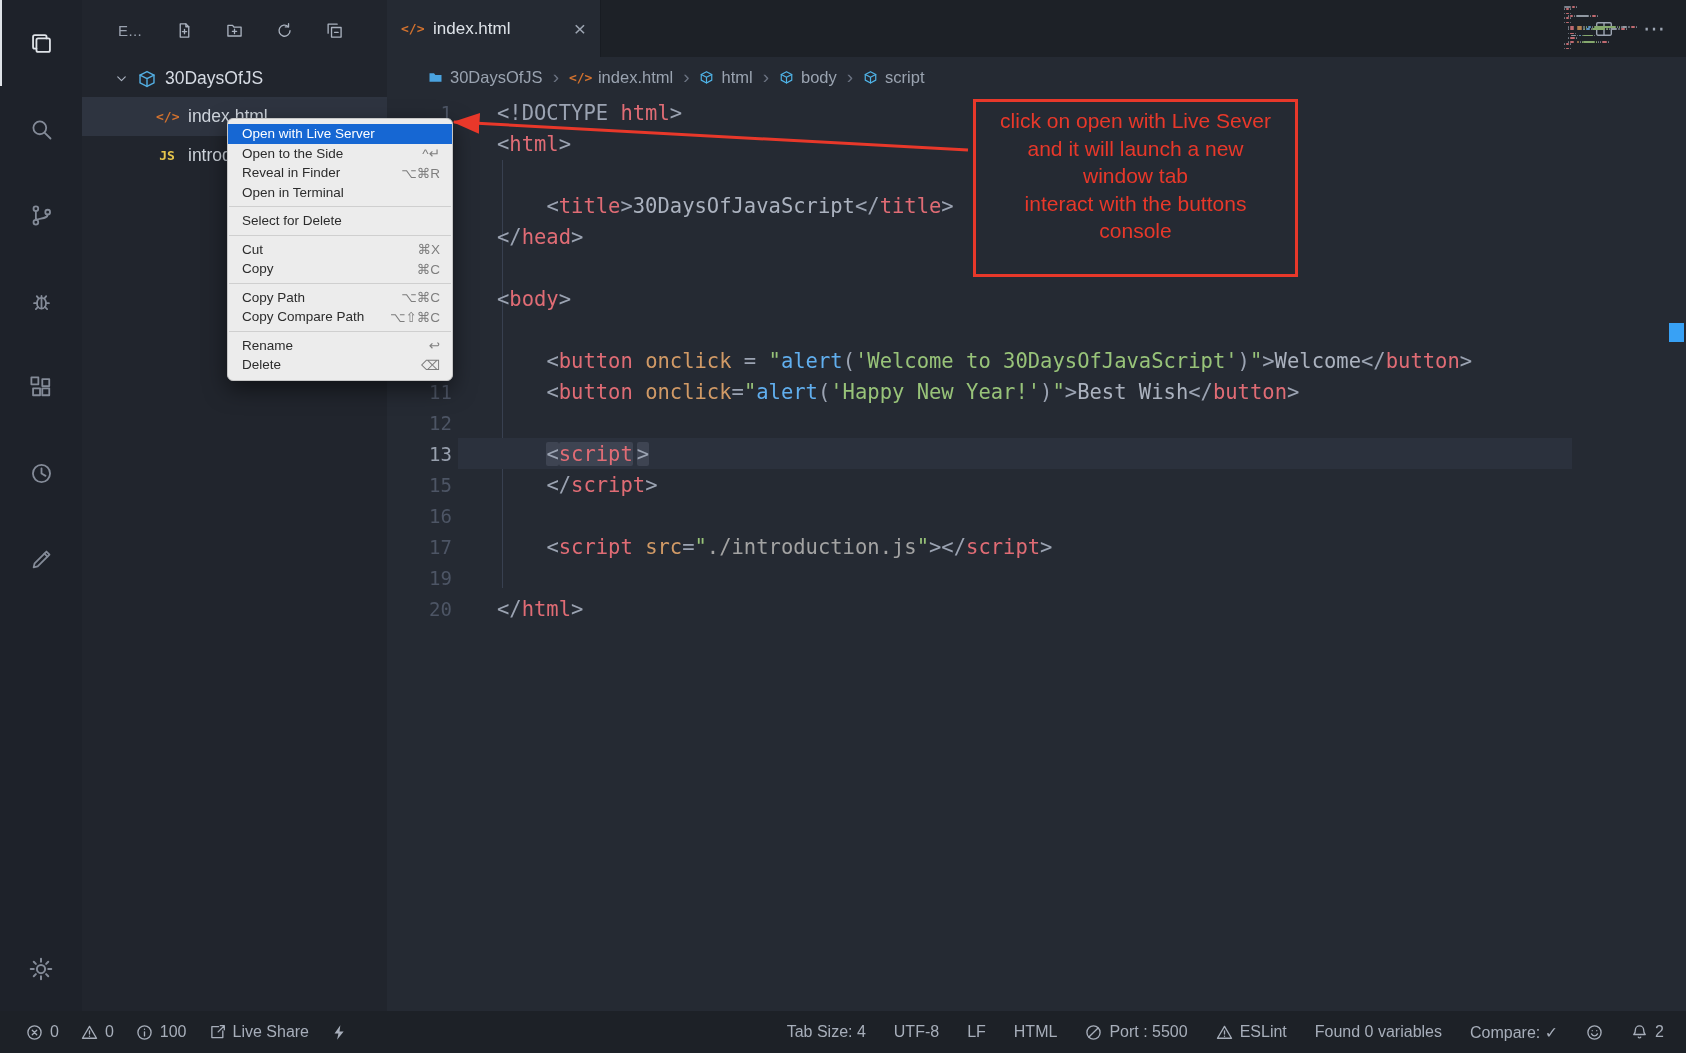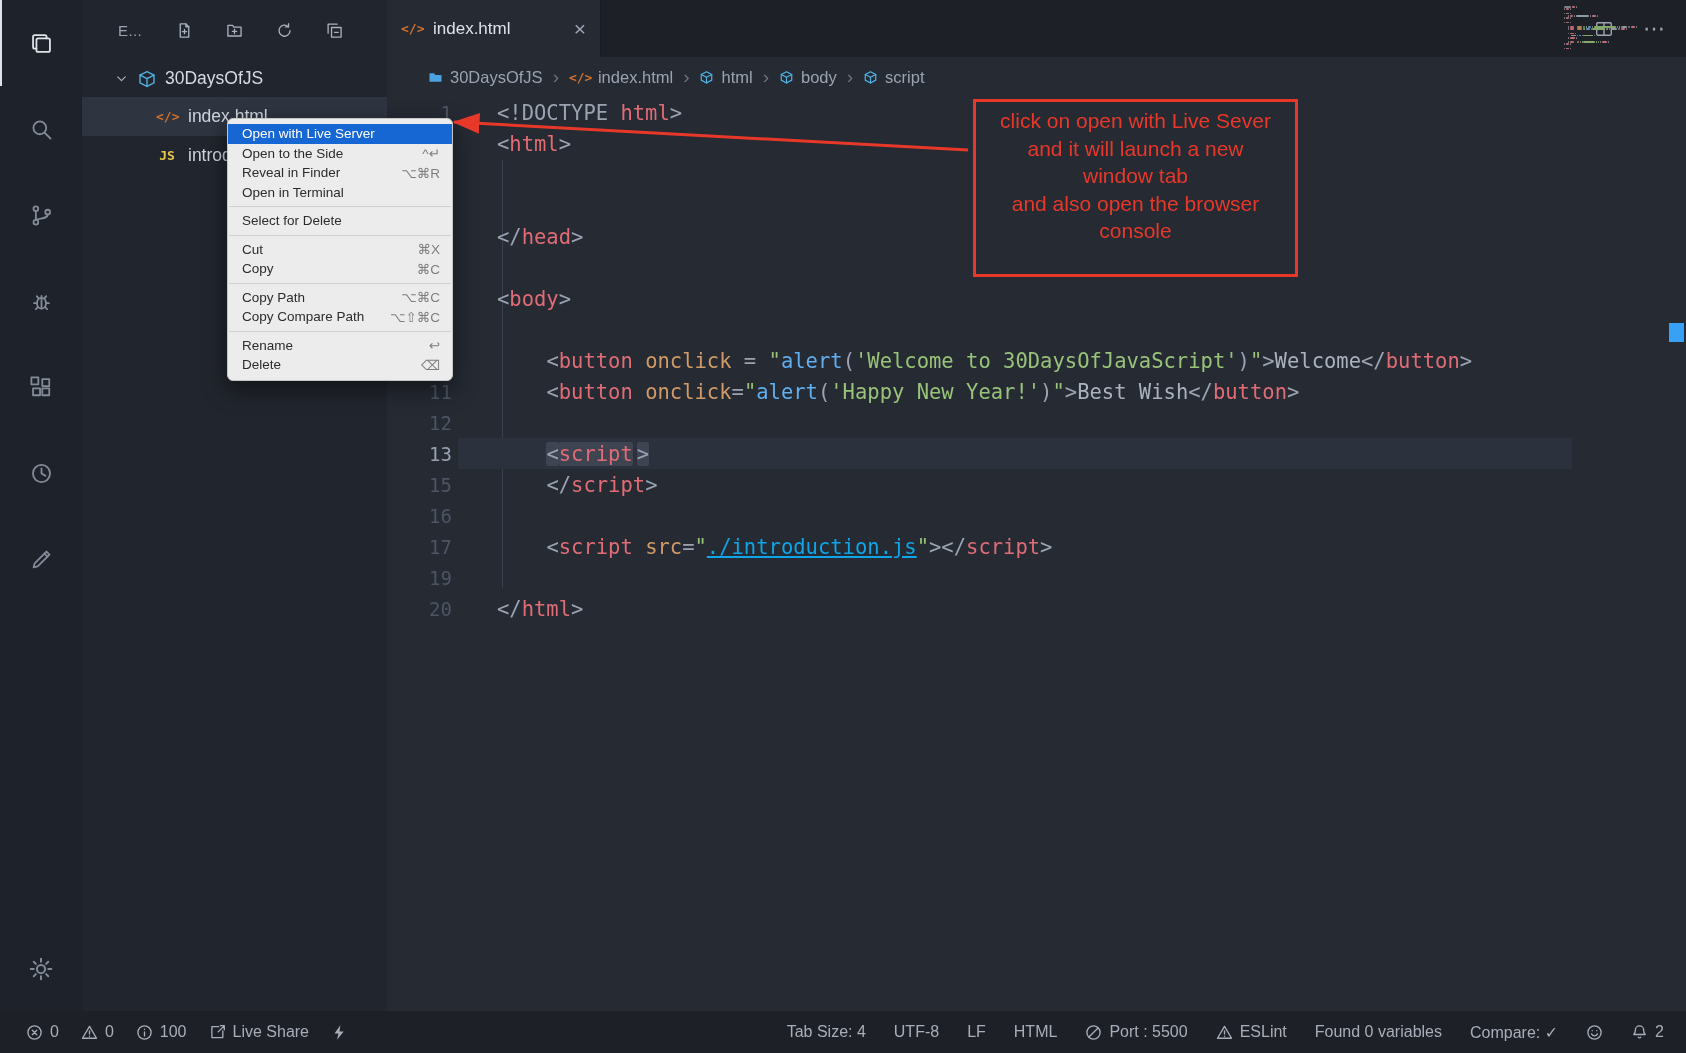--- a/index.html
+++ b/index.html
@@ -45,21 +45,21 @@
   .bc-sep{color:#6b7382;font-size:19px;padding:0 1px;}
   .bc-item .ic{width:15px;height:15px;}
 
   .code-wrap{position:relative;}
   .code-line{height:31px;display:flex;align-items:center;position:relative;font-family:"DejaVu Sans Mono",monospace;font-size:20.5px;}
   .code-line.active::before{content:'';position:absolute;left:71px;right:114px;top:0;bottom:0;background:#2b313d;}
   .ln{width:65px;text-align:right;color:#4d5565;font-size:19px;flex:none;position:relative;z-index:1;}
   .code-line.active .ln{color:#98a0ae;}
   .ct{white-space:pre;padding-left:45px;position:relative;z-index:1;text-align:center;}
   .p{color:#9ba3b2}.tag{color:#e06c75}.attr{color:#d19a66}.str{color:#98c379}.fn{color:#61afef}.txt{color:#abb2bf}
-  .lnk{color:#0ea5e9;text-decoration:underline;}
+  .lnk{color:#a3a3a3;}
   .sel{background:#3e4452;border-radius:2px;}
   .gap{margin-left:4px;}
   .indent-guide{position:absolute;left:115px;top:63px;width:1px;height:428px;background:#384050;}
 
   .minimap{position:absolute;right:28px;top:6px;width:94px;}
   .mm-row{height:2.2px;display:flex;align-items:center;gap:1px;}
   .mm-bar{height:1.6px;border-radius:1px;}
   .scroll-marker{position:absolute;right:2px;top:323px;width:15px;height:19px;background:#38a1f5;}
 
   
@@ -288,20 +288,21 @@
       <div class="code-line">
         <span class="ln">2</span>
         <span class="ct"><span class="p">&lt;</span><span class="tag">html</span><span class="p">&gt;</span></span>
       </div>
       <div class="code-line">
         <span class="ln">3</span>
         <span class="ct"></span>
       </div>
       <div class="code-line">
         <span class="ln">5</span>
+        <span class="ct"><span class="p">    </span><span class="p">&lt;</span><span class="tag">title</span><span class="p">&gt;</span><span class="txt">30DaysOfJavaScript</span><span class="p">&lt;/</span><span class="tag">title</span><span class="p">&gt;</span></span>
       </div>
       <div class="code-line">
         <span class="ln">6</span>
         <span class="ct"><span class="p">&lt;/</span><span class="tag">head</span><span class="p">&gt;</span></span>
       </div>
       <div class="code-line">
         <span class="ln">7</span>
         <span class="ct"></span>
       </div>
       <div class="code-line">
@@ -634,21 +635,21 @@
     <div class="menu-item">
       <span>Delete</span>
       <span class="msc">⌫</span>
     </div>
   </div>
 
 <div class="annotation-box" id="annotation-box">
     <div>click on open with Live Sever</div>
     <div>and it will launch a new</div>
     <div>window tab</div>
-    <div>and also open the browser</div>
+    <div>interact with the buttons</div>
     <div>console</div>
   </div>
 <svg class="arrow-svg">
   <defs>
     <marker id="ah" markerWidth="9" markerHeight="7" refX="8.5" refY="3.5" orient="auto">
       <path d="M9 3.5 0 0v7z" fill="#e8382a"></path>
     </marker>
   </defs>
   <line x1="528" y1="46" x2="14" y2="18" stroke="#e8382a" stroke-width="3" marker-end="url(#ah)"></line>
 </svg>

